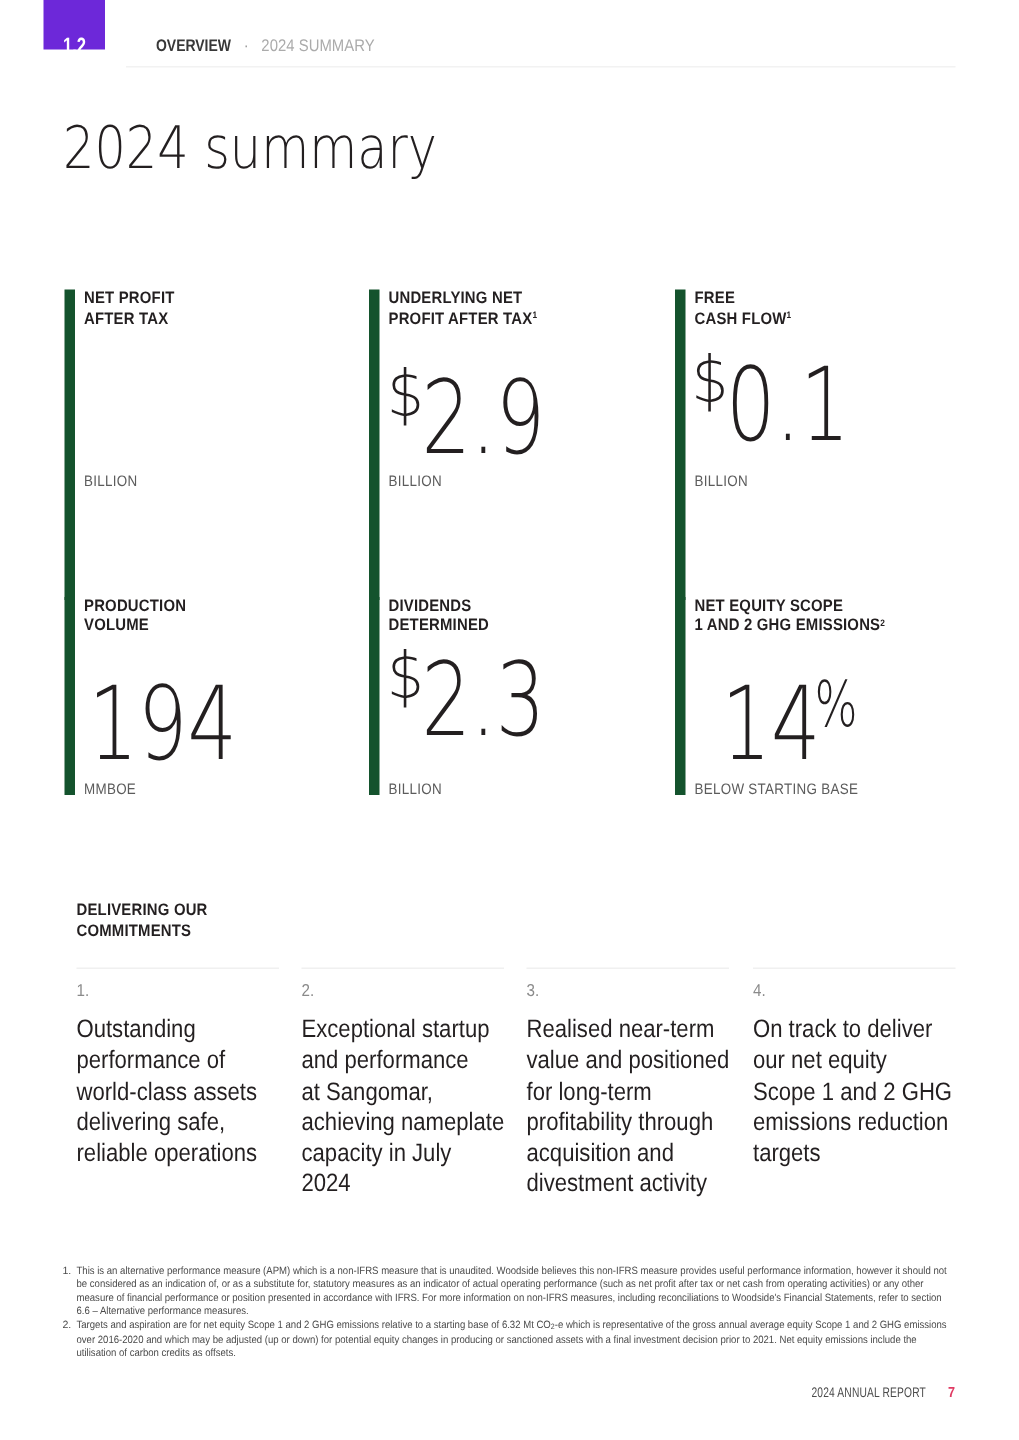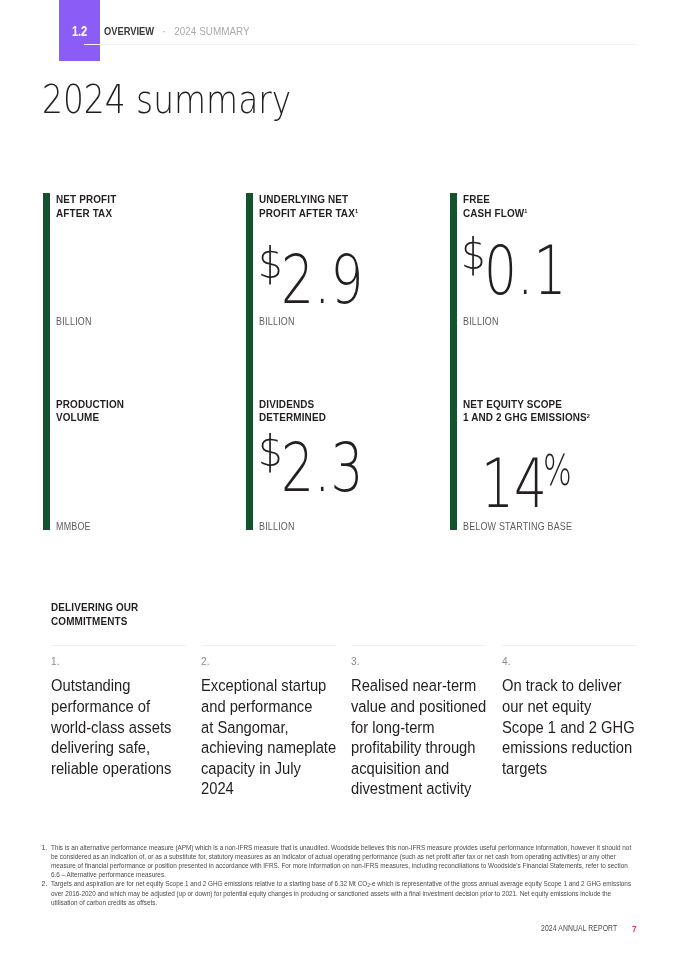--- a/index.html
+++ b/index.html
@@ -3,22 +3,22 @@
 <meta charset="utf-8">
 <style>
   html,body{margin:0;padding:0;background:#ffffff;}
   body{width:679px;height:960px;overflow:hidden;position:relative;
        font-family:"DejaVu Sans",sans-serif;color:#1a1a1a;
        -webkit-font-smoothing:antialiased;}
   .page{position:absolute;inset:0;transform:translateZ(0);}
 
   
   .hdr{position:absolute;left:0;top:0;width:679px;height:45px;}
-  .hdr-chip{position:absolute;left:59px;top:0;width:41px;height:61px;
-            background:#8b5cf6;}
+  .hdr-chip{position:absolute;left:29px;top:0;width:41px;height:33px;
+            background:#6d28d9;}
   .hdr-chip span{position:absolute;left:13.2px;top:23.6px;
             font-family:"Liberation Sans",sans-serif;
             font-size:14.8px;font-weight:700;color:#fff;line-height:1;
             letter-spacing:-0.1px;display:inline-block;
             transform:scaleX(0.75);transform-origin:left top;}
   .hdr-rule{position:absolute;left:83.5px;top:43.8px;width:553.5px;height:1px;
             background:#f2f2f2;}
   .hdr-crumb{position:absolute;left:103.8px;top:26.2px;line-height:1;
              font-family:"Liberation Sans",sans-serif;
              font-size:11.2px;font-weight:700;white-space:nowrap;
@@ -143,20 +143,21 @@
         <div class="mvalue" style="top: 52.7px;"><span class="cur">$</span><span class="num">2.9</span></div>
         <div class="munit" style="top: 124px;">BILLION</div>
       </div>
       <div class="cell r0 c3" style="top: 0px;">
         <div class="mlabel"><span>FREE</span><br><span>CASH FLOW</span><sup>1</sup></div>
         <div class="mvalue" style="top: 44px;"><span class="cur">$</span><span class="num">0.1</span></div>
         <div class="munit" style="top: 124px;">BILLION</div>
       </div>
       <div class="cell r1 c1" style="top: 204.7px;">
         <div class="mlabel"><span>PRODUCTION</span><br><span>VOLUME</span></div>
+        <div class="mvalue" style="top: 52.7px; margin-left: 3.5px;"><span class="num">194</span></div>
         <div class="munit" style="top: 124px;">MMBOE</div>
       </div>
       <div class="cell r1 c2" style="top: 204.7px;">
         <div class="mlabel"><span>DIVIDENDS</span><br><span>DETERMINED</span></div>
         <div class="mvalue" style="top: 36px;"><span class="cur">$</span><span class="num">2.3</span></div>
         <div class="munit" style="top: 124px;">BILLION</div>
       </div>
       <div class="cell r1 c3" style="top: 204.7px;">
         <div class="mlabel"><span>NET EQUITY SCOPE</span><br><span>1 AND 2 GHG EMISSIONS</span><sup>2</sup></div>
         <div class="mvalue" style="top: 52.7px; margin-left: 18px;"><span class="num">14</span><span class="pct">%</span></div>

